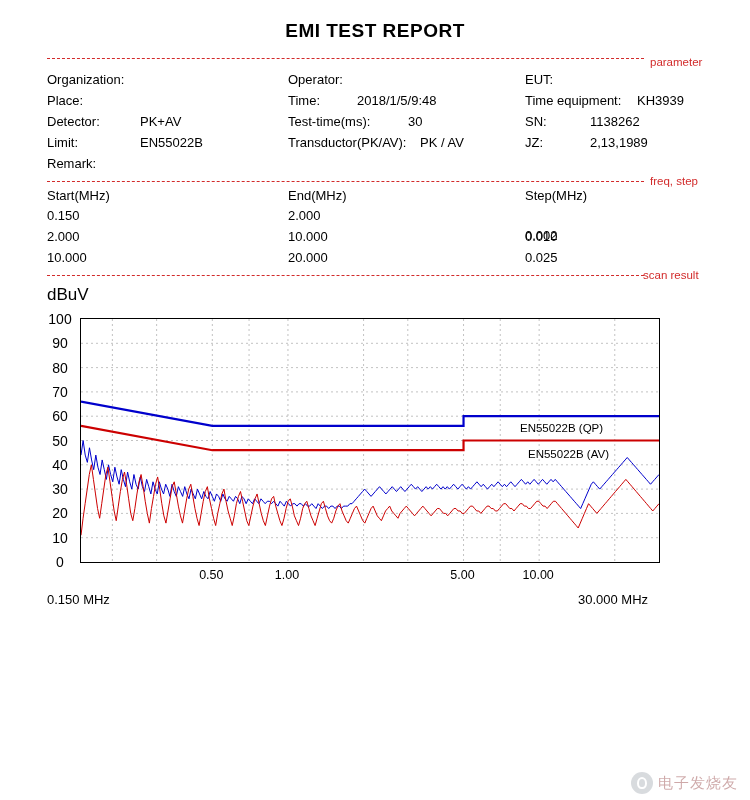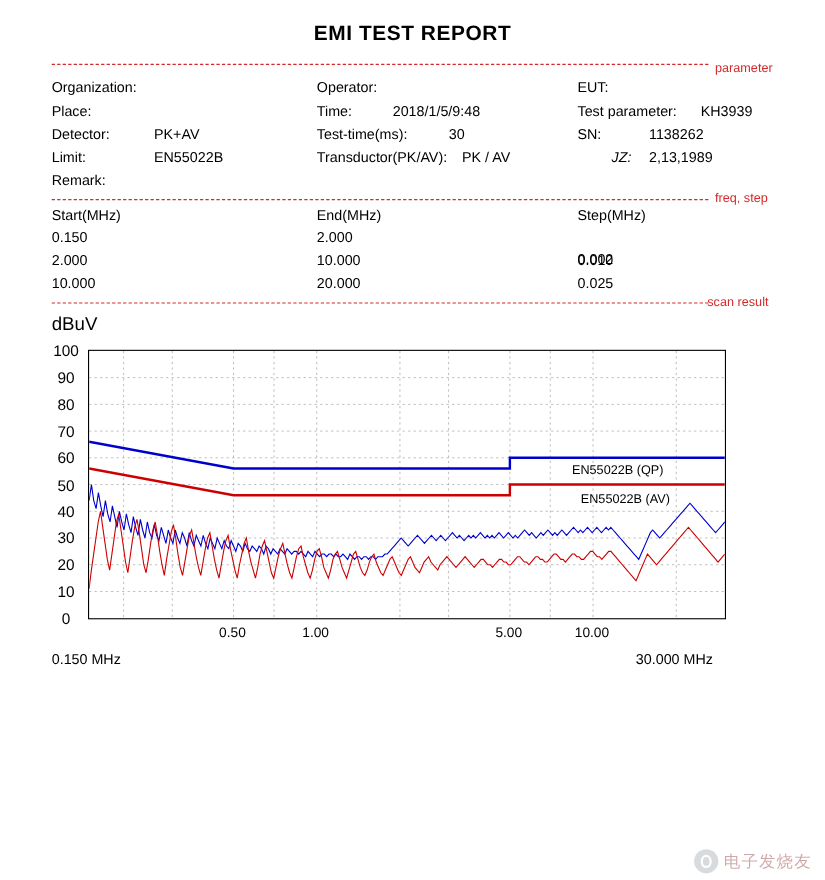--- a/index.html
+++ b/index.html
@@ -154,25 +154,25 @@
   <div class="field" style="left:408px; top:72px;"></div>
   <div class="field" style="left:288px; top:93px;">Time:</div>
   <div class="field" style="left:357px; top:93px;">2018/1/5/9:48</div>
   <div class="field" style="left:288px; top:114px;">Test-time(ms):</div>
   <div class="field" style="left:408px; top:114px;">30</div>
   <div class="field" style="left:288px; top:135px;">Transductor(PK/AV):</div>
   <div class="field" style="left:420px; top:135px;">PK  /  AV</div>
 
   <div class="field" style="left:525px; top:72px;">EUT:</div>
   <div class="field" style="left:562px; top:72px;"></div>
-  <div class="field" style="left:525px; top:93px;">Test parameter:</div>
+  <div class="field" style="left:525px; top:93px;">Time equipment:</div>
   <div class="field" style="left:637px; top:93px;">KH3939</div>
   <div class="field" style="left:525px; top:114px;">SN:</div>
   <div class="field" style="left:590px; top:114px;">1138262</div>
-  <div class="field" style="left:556px; top:135px;font-style:italic;">JZ:</div>
+  <div class="field" style="left:525px; top:135px;">JZ:</div>
   <div class="field" style="left:590px; top:135px;">2,13,1989</div>
 
   <div class="dashed-rule" style="top:181px;"></div>
   <div class="rule-label" style="left:650px; top:175px;">freq, step</div>
 
   <div class="field" style="left:47px; top:188px;">Start(MHz)</div>
   <div class="field" style="left:288px; top:188px;">End(MHz)</div>
   <div class="field" style="left:525px; top:188px;">Step(MHz)</div>
 
   <div class="field" style="left:47px; top:208px;">0.150</div>

